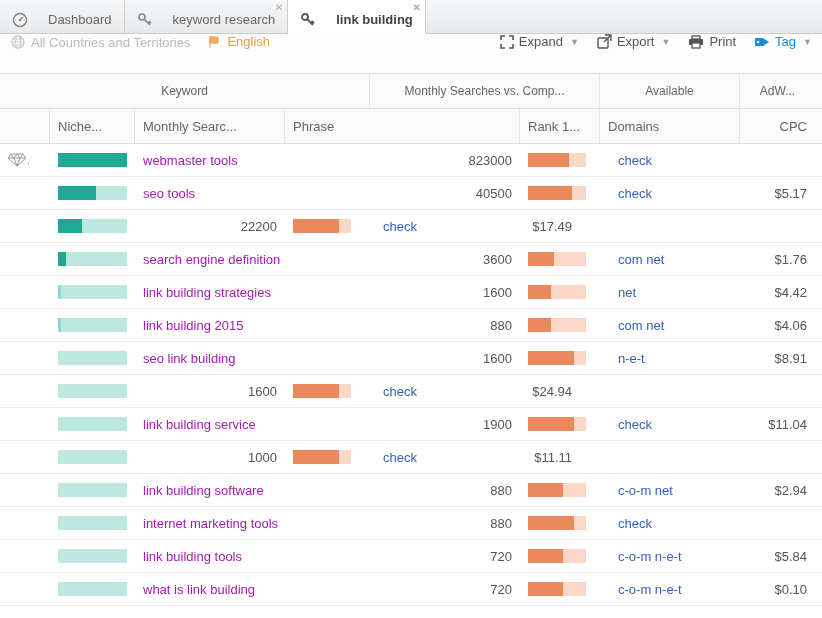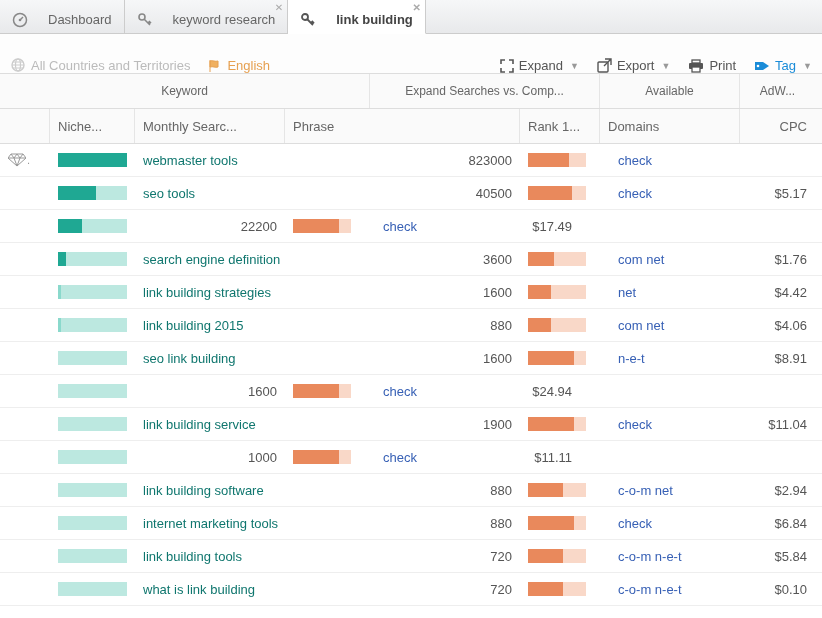--- a/index.html
+++ b/index.html
@@ -6,21 +6,21 @@
   body { font-family: "Segoe UI", Arial, sans-serif; font-size: 13px; color: #555; background: #fff; width: 822px; }
   
   
   .tabs { display: flex; background: linear-gradient(#f6f7f8, #e8e9eb); border-bottom: 1px solid #ccc; height: 34px; }
   .tab { display: flex; align-items: flex-start; gap: 20px; padding: 12px 12px; border-right: 1px solid #ccc; color: #666; cursor: pointer; position: relative; }
   .tab.active { background: #fff; border-bottom: 1px solid #fff; margin-bottom: -1px; font-weight: 600; color: #444; }
   .tab .close { position: absolute; top: 2px; right: 4px; font-size: 10px; color: #aaa; cursor: pointer; }
   .tab svg { flex-shrink: 0; }
   
   
-  .toolbar { display: flex; align-items: flex-end; height: 40px; padding: 0 10px; border-bottom: 1px solid #ddd; gap: 18px; background: #fdfdfd; }
+  .toolbar { display: flex; align-items: flex-start; height: 40px; padding: 0 10px; border-bottom: 1px solid #ddd; gap: 18px; background: #fdfdfd; }
   .tool { display: flex; align-items: center; gap: 5px; color: #555; cursor: pointer; }
   .tool.dim { color: #bbb; }
   .tool .caret { font-size: 9px; color: #999; margin-left: 2px; }
   .spacer { flex: 1; }
   
   
   .header-row { display: flex; border-bottom: 1px solid #ddd; background: #fafafa; height: 35px; align-items: center; color: #666; font-size: 12px; }
   .subheader-row { display: flex; border-bottom: 1px solid #ddd; background: #fafafa; height: 35px; align-items: center; color: #666; font-size: 13px; }
   .hcell { padding: 0 8px; display: flex; align-items: center; height: 100%; border-right: 1px solid #e5e5e5; overflow: hidden; white-space: nowrap; text-overflow: ellipsis; }
   .hcell.center { justify-content: center; }
@@ -38,21 +38,21 @@
   
   .c-keyword-group { width: 370px; }
   .c-monthly-group { width: 230px; }
   
   
   .rows { }
   .row { display: flex; height: 33px; align-items: center; border-bottom: 1px solid #eee; }
   .cell { padding: 0 8px; display: flex; align-items: center; height: 100%; overflow: hidden; white-space: nowrap; text-overflow: ellipsis; }
   .cell.right { justify-content: flex-end; }
   
-  .phrase-link { color: #0f766e; cursor: pointer; overflow: hidden; text-overflow: ellipsis; }
+  .phrase-link { color: #a21caf; cursor: pointer; overflow: hidden; text-overflow: ellipsis; }
   .domain-link { color: #3760b5; cursor: pointer; margin-left: 10px; }
   .search-val { color: #555; }
   .cpc-val { color: #555; }
   
   
   .niche-bar { width: 70px; height: 14px; background: #bce8e0; position: relative; }
   .niche-fill { position: absolute; left: 0; top: 0; height: 100%; background: #1fa893; }
   .niche-fill.light { background: #8ad9cc; }
   
   
@@ -136,21 +136,21 @@
         <path d="M1 3 L9 3 L15 7 L9 11 L1 11 Z" fill="#1a8cd8"></path>
         <circle cx="4" cy="7" r="1.3" fill="#fff"></circle>
       </svg>
     <span class="tag-color">Tag</span>
     <span class="caret">▼</span>
   </div>
 </div>
 
 <div class="header-row">
   <div class="hcell center c-keyword-group">Keyword</div>
-  <div class="hcell center c-monthly-group">Expand Searches vs. Comp...</div>
+  <div class="hcell center c-monthly-group">Monthly Searches vs. Comp...</div>
   <div class="hcell center c-domains">Available</div>
   <div class="hcell center c-cpc">AdW...</div>
 </div>
 
 <div class="subheader-row">
   <div class="hcell c-diamond"></div>
   <div class="hcell c-niche">Niche...</div>
   <div class="hcell c-search">Monthly Searc...</div>
   <div class="hcell c-phrase">Phrase</div>
   <div class="hcell c-rank">Rank 1...</div>
@@ -441,23 +441,20 @@
         <span class="search-val">880</span>
       </div>
       <div class="cell c-rank">
         <div class="rank-bar">
           <div class="rank-fill" style="width: 80%;"></div>
         </div>
       </div>
       <div class="cell c-domains">
         <span class="domain-link">check</span>
       </div>
-      <div class="cell c-cpc right">
-        <span class="cpc-val">$6.84</span>
-      </div>
     </div>
     <div class="row">
       <div class="cell c-diamond"></div>
       <div class="cell c-niche">
         <div class="niche-bar">
           <div class="niche-fill light" style="width: 0%;"></div>
         </div>
       </div>
       <div class="cell c-phrase">
         <span class="phrase-link">link building tools</span>

